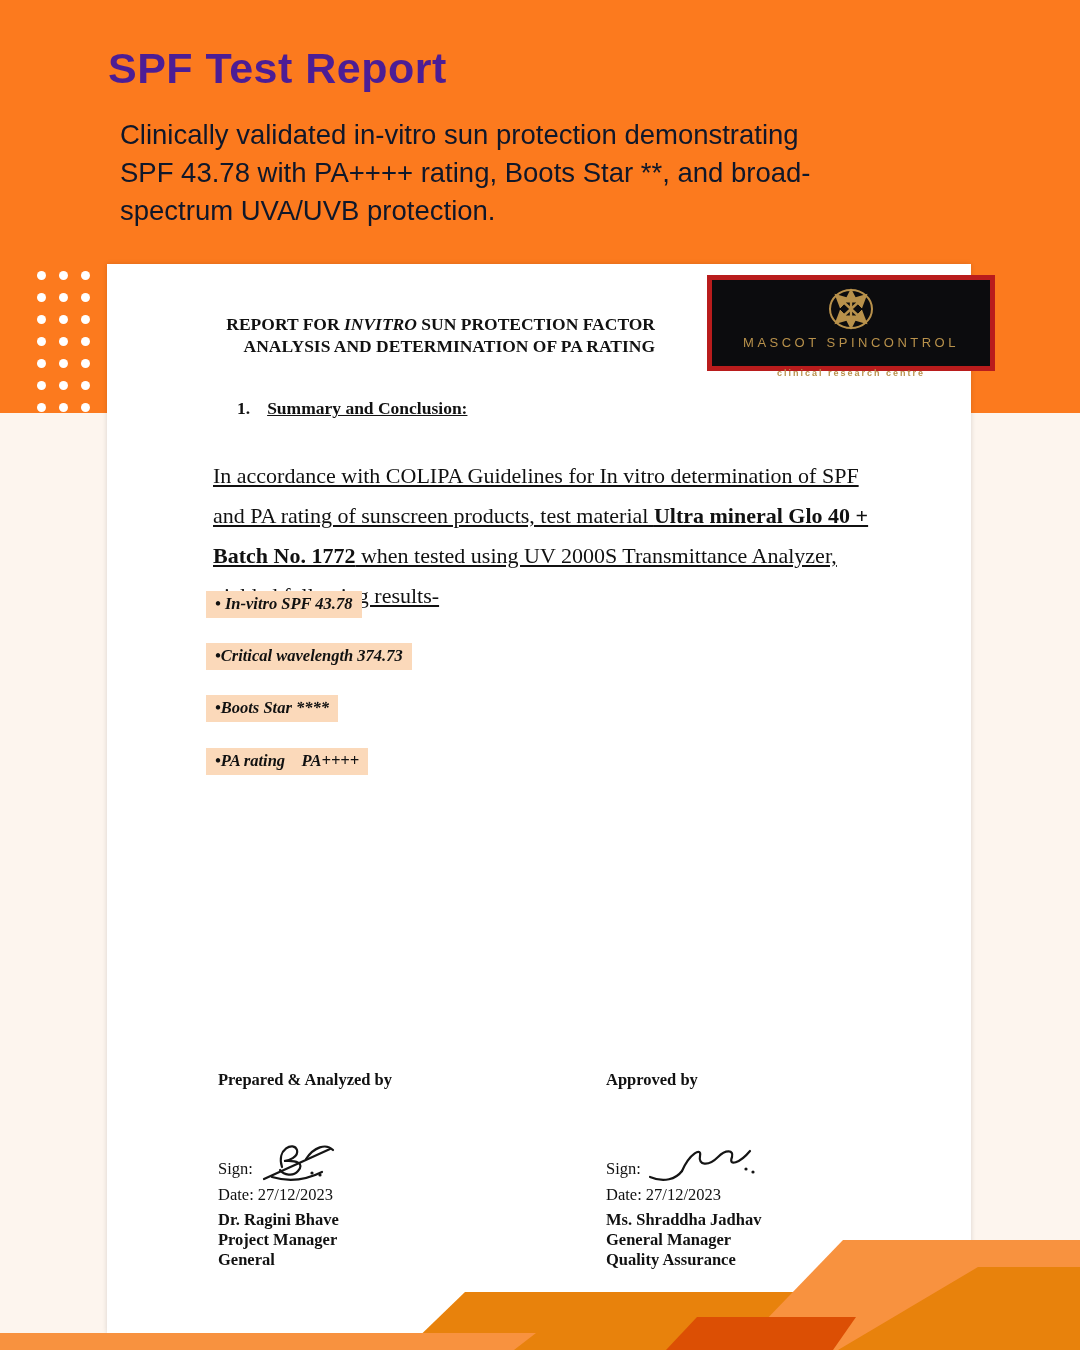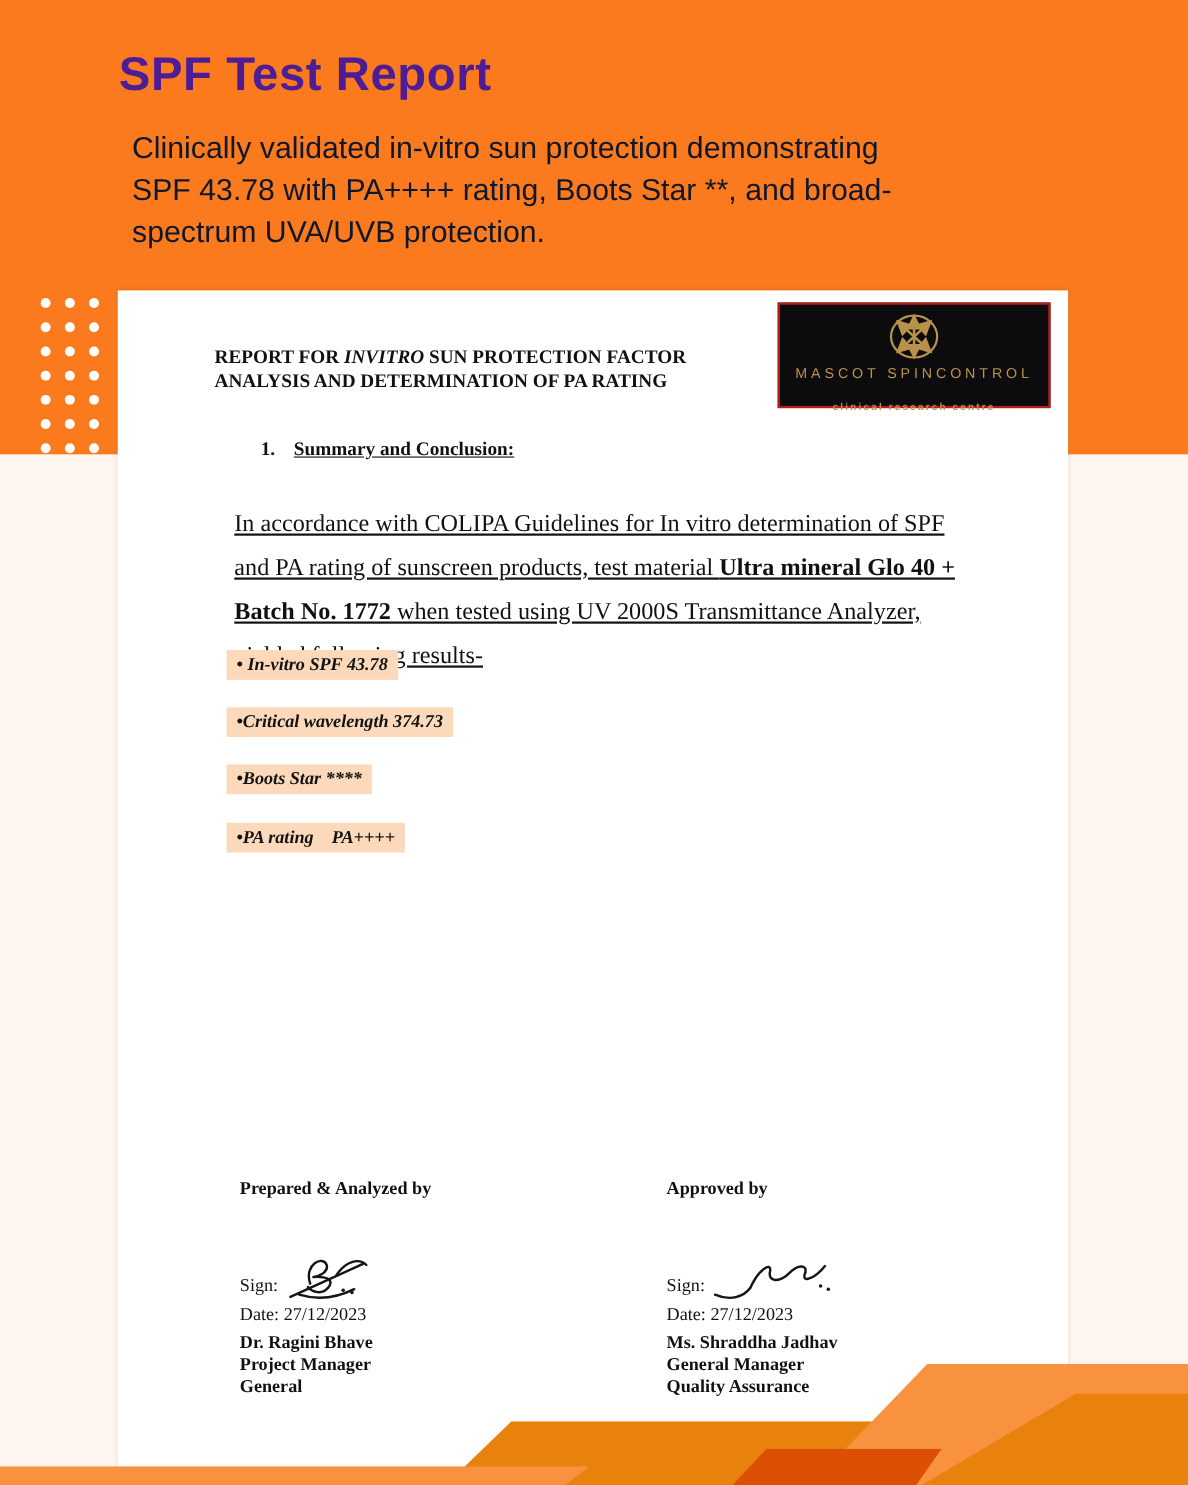--- a/index.html
+++ b/index.html
@@ -24,26 +24,26 @@
     display:grid;grid-template-columns:repeat(3,9px);gap:13px 13px;
   }
   .dot{width:9px;height:9px;border-radius:50%;background:#ffffff;}
   
   .page{
     position:absolute;left:107px;top:264px;width:864px;height:1069px;
     background:#ffffff;box-shadow:0 0 5px rgba(0,0,0,.14);
     font-family:"Liberation Serif", serif;color:#111111;
   }
   .report-title{
-    position:absolute;left:88px;top:50px;width:460px;text-align:left;
+    position:absolute;left:88px;top:50px;width:460px;text-align:right;
     font-size:17.5px;font-weight:bold;line-height:21.5px;
   }
   .logo-box{
-    position:absolute;left:600px;top:11px;width:248px;height:96px;
-    background:#0c0c0e;border:2px solid #b91c1c;box-sizing:border-box;
+    position:absolute;left:600px;top:11px;width:288px;height:96px;
+    background:#0c0c0e;border:5px solid #b91c1c;box-sizing:border-box;
     text-align:center;
   }
   .logo-emblem{display:block;margin:5px auto 0;}
   .logo-name{
     font-family:"Liberation Sans",sans-serif;font-size:13px;letter-spacing:3.5px;
     color:#b8914b;margin-top:2px;white-space:nowrap;
   }
   .logo-tag{
     font-family:"Liberation Sans",sans-serif;font-size:9px;letter-spacing:2px;
     color:#b8914b;margin-top:18px;font-weight:bold;

